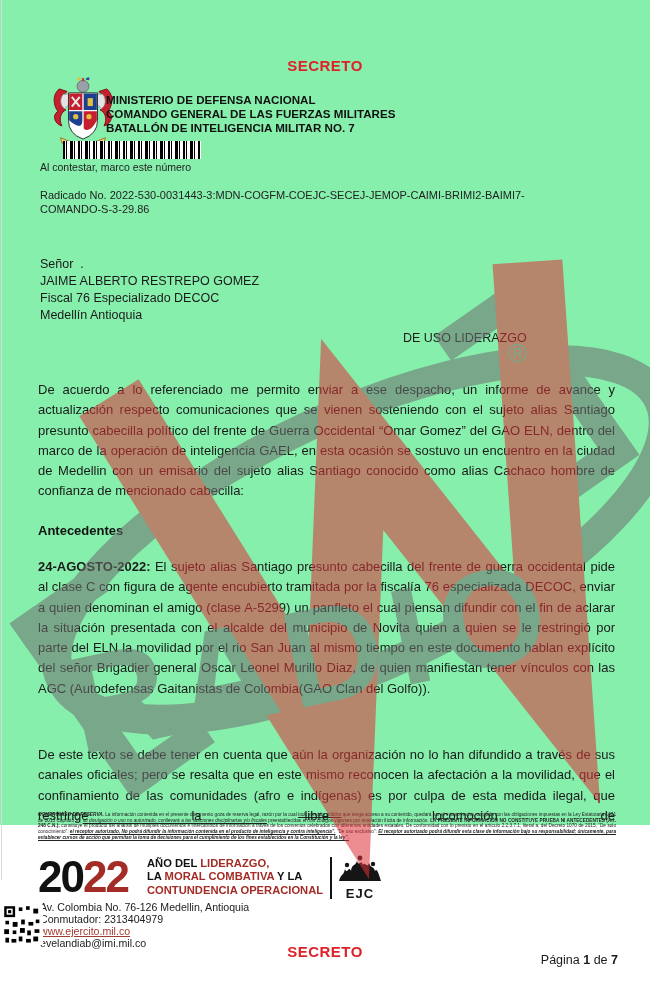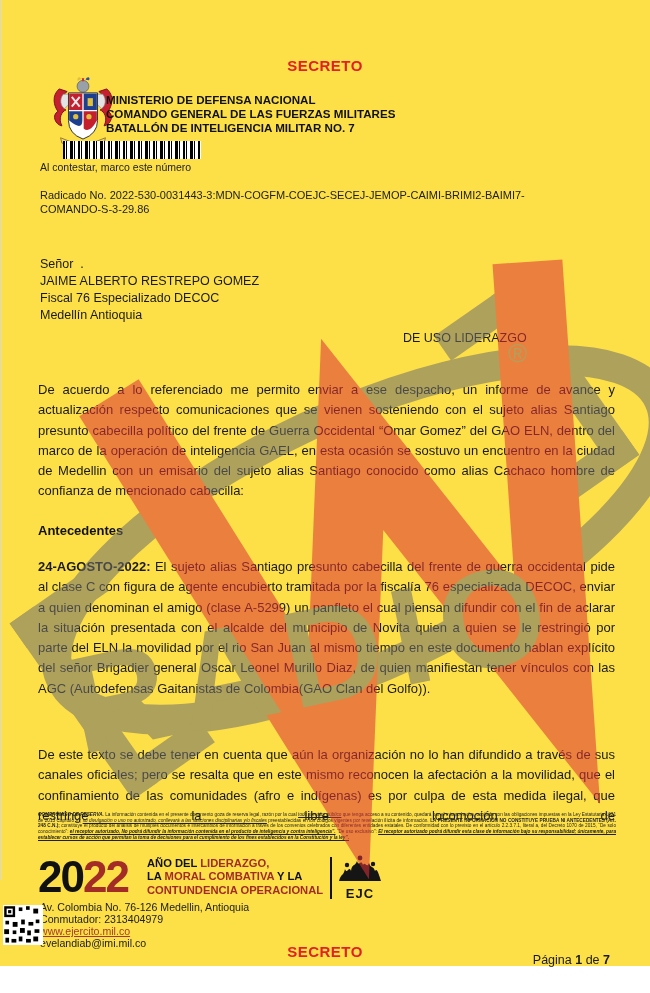--- a/index.html
+++ b/index.html
@@ -1,17 +1,17 @@
 <!DOCTYPE html>
 <html><head>
 <meta charset="utf-8">
 <style>
   html,body{margin:0;padding:0;background:#ffffff;}
   body{width:650px;height:993px;overflow:hidden;font-family:"Liberation Sans",sans-serif;color:#1a1a1a;}
-  .page{position:relative;width:650px;height:966px;background:#fde047;}
+  .page{position:relative;width:650px;height:825px;background:#86efac;}
   .edge-line{position:absolute;left:1px;top:0;width:1px;height:880px;background:#d9d9d9;}
   .abs{position:absolute;}
   .secreto{color:#e02128;font-weight:bold;font-size:15px;letter-spacing:.5px;}
   .hdr-lines{font-weight:bold;font-size:11.6px;line-height:14.2px;color:#111;}
   .barcode{background:repeating-linear-gradient(90deg,#000 0 2px,#fff 2px 3px,#000 3px 4px,#fff 4px 7px,#000 7px 10px,#fff 10px 11px,#000 11px 12px,#fff 12px 15px);}
   .small-cap{font-size:10.5px;color:#222;}
   .radicado{font-size:11px;line-height:13.8px;color:#222;}
   .body-line{font-size:12.5px;color:#1a1a1a;}
   .addr{font-size:12.5px;line-height:17px;color:#1a1a1a;}
   .para{font-size:13px;line-height:20.3px;text-align:justify;color:#1a1a1a;width:577px;}
@@ -154,21 +154,21 @@
       <rect x="2" y="27" width="3" height="4" fill="#000"></rect>
         <rect x="7" y="28" width="4" height="3" fill="#000"></rect>
         <rect x="13" y="26" width="3" height="4" fill="#000"></rect>
       <rect x="19" y="28" width="4" height="3" fill="#000"></rect>
         <rect x="25" y="26" width="4" height="4" fill="#000"></rect>
     </svg>
   </div>
 
   <div class="abs secreto" style="top:943px;left:0;width:650px;text-align:center;">SECRETO</div>
 
-  <div class="abs pagina" style="top:953px;right:40px;padding-left:45px;"><span>Página</span>&nbsp;<b>1</b>&nbsp;<span>de</span>&nbsp;<b>7</b></div>
+  <div class="abs pagina" style="top:953px;right:32px;padding-left:45px;"><span>Página</span>&nbsp;<b>1</b>&nbsp;<span>de</span>&nbsp;<b>7</b></div>
 
   <div class="wm">
     <svg width="650" height="993" viewBox="0 0 650 993">
 
       <ellipse cx="360" cy="540" rx="330" ry="125" fill="none" stroke="#6e6e6e" stroke-width="30" transform="rotate(-25 360 540)"></ellipse>
 
       <g transform="rotate(-35 565 375)" fill="#6e6e6e">
         <rect x="550" y="268" width="30" height="215"></rect>
         <rect x="480" y="268" width="100" height="30"></rect>
         <rect x="480" y="453" width="100" height="30"></rect>

